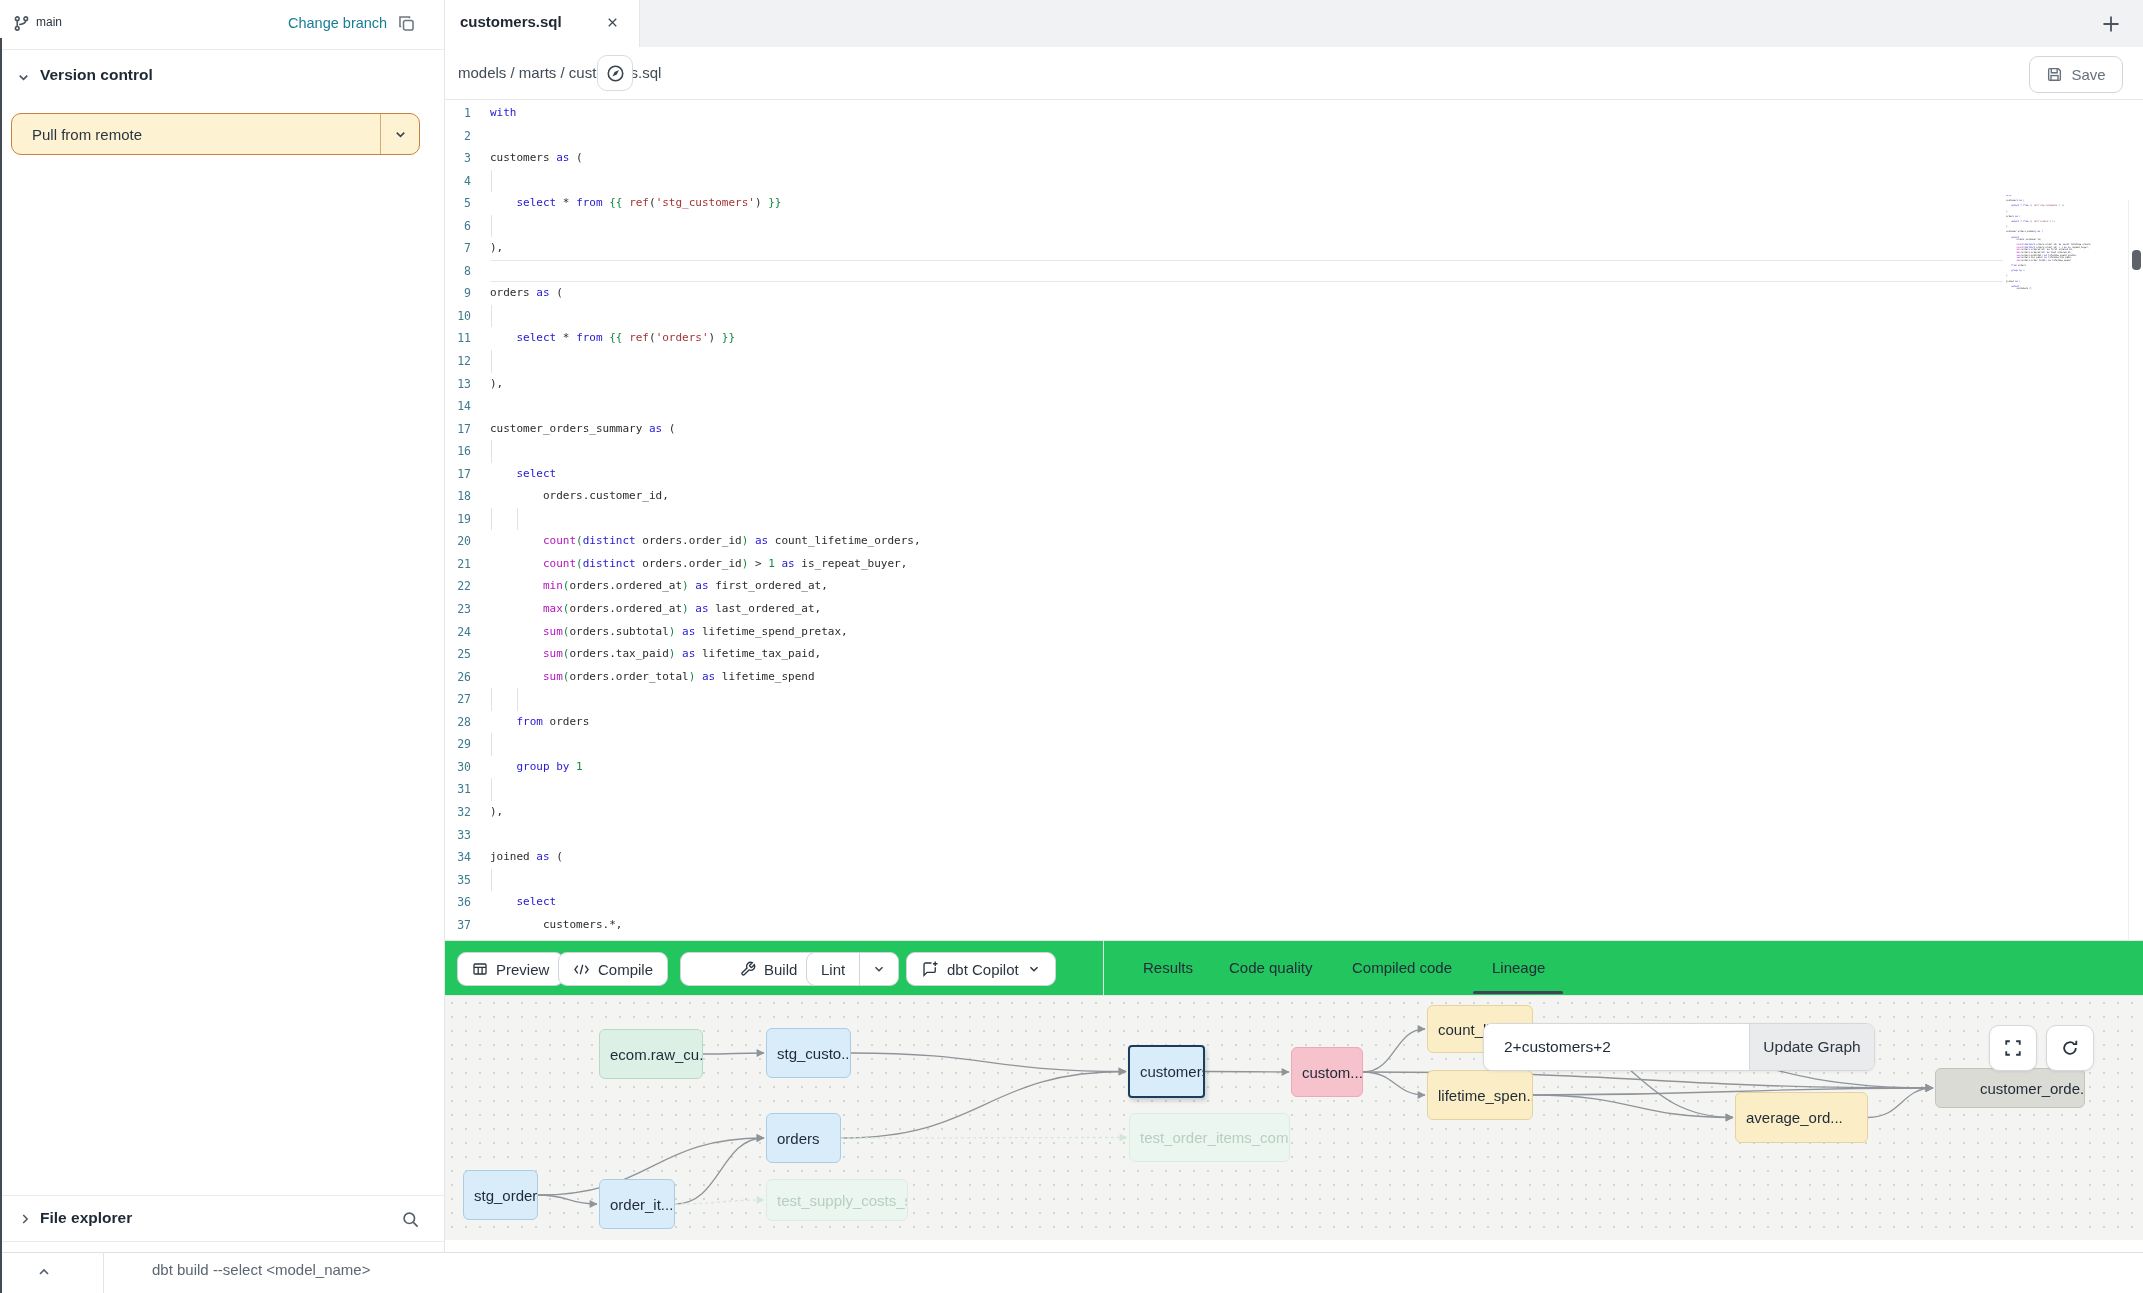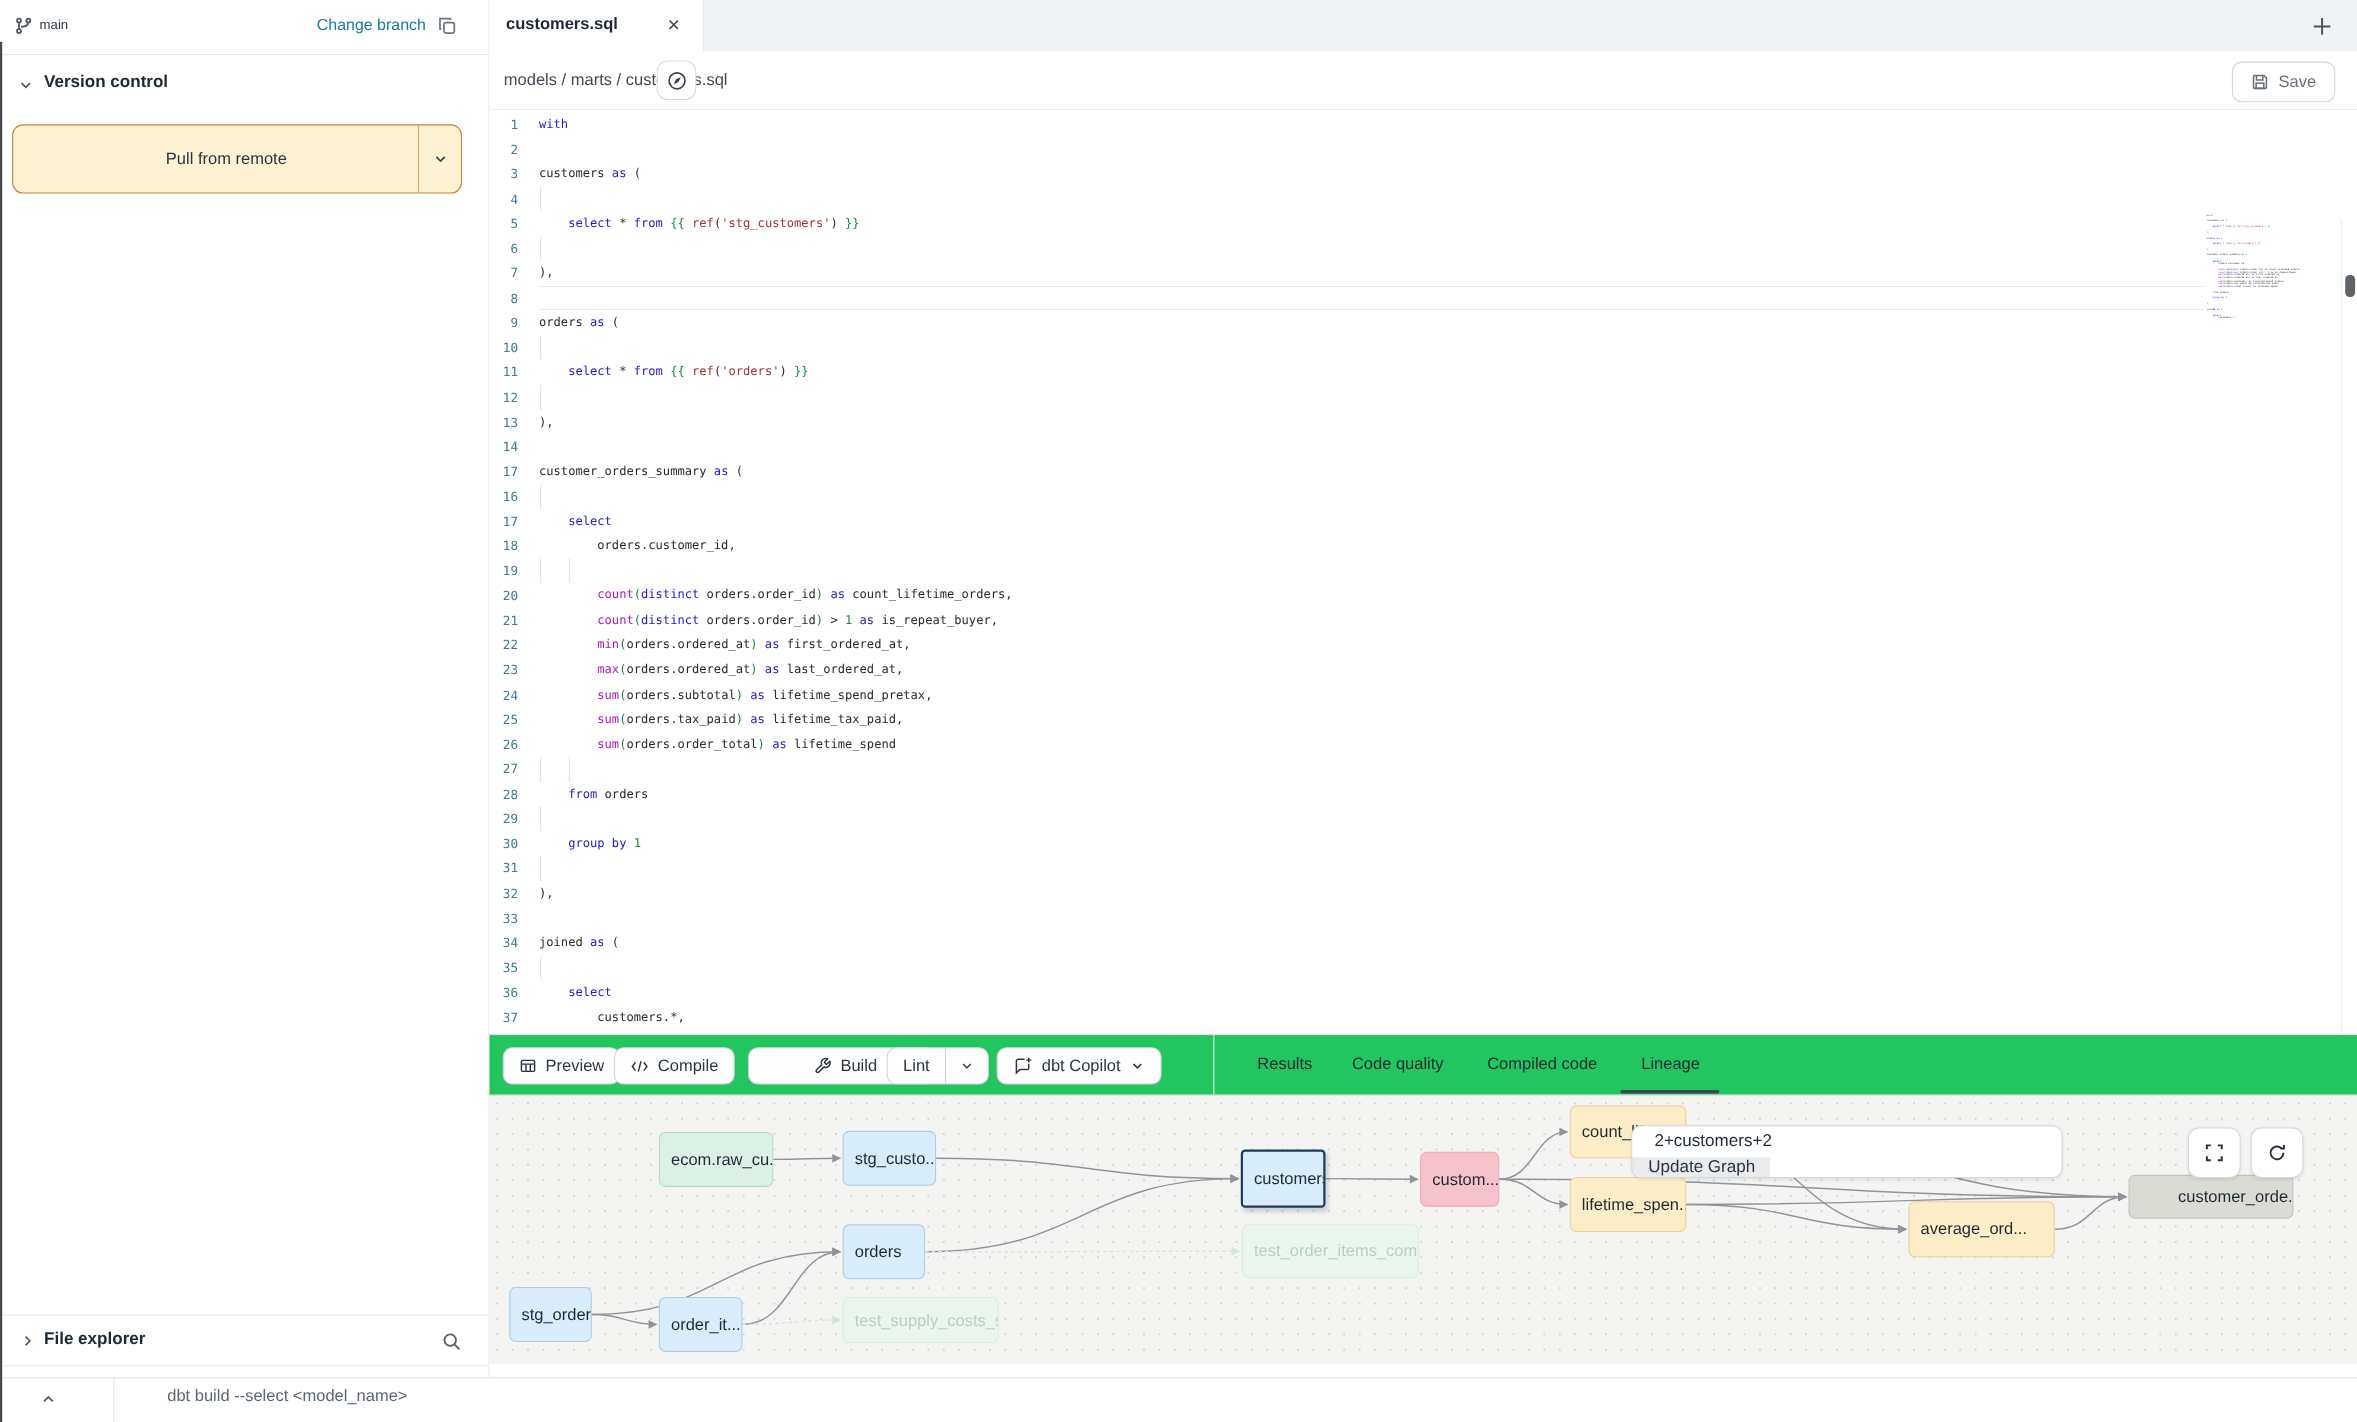--- a/index.html
+++ b/index.html
@@ -15,21 +15,21 @@
   
   .sidebar { position:absolute; left:0; top:0; width:445px; height:1252px; background:#fff; border-right:1px solid #e4e6e9; }
   .branch-row { position:absolute; left:0; top:0; width:100%; height:50px; border-bottom:1px solid #e9ebee; }
   .branch-name { position:absolute; left:36px; top:15px; font-size:12px; color:#2b3640; }
   .branch-icon { position:absolute; left:13px; top:15px; color:#4a5560; }
   .change-branch { position:absolute; left:288px; top:15px; font-size:14.5px; color:#177e96; cursor:pointer; }
   .copy-icon { position:absolute; left:397px; top:14px; color:#6b7680; }
   .vc-header { position:absolute; left:0; top:63px; width:100%; height:30px;padding-left:36px; }
   .vc-chevron { position:absolute; left:16px; top:7px; color:#4a5560; }
   .vc-label { position:absolute; left:40px; top:3px; font-size:15.5px; font-weight:bold; color:#1d2935; }
-  .pull-btn { position:absolute; left:11px; top:113px; width:409px; height:63px; background:#fdf3d3; border:1.5px solid #c8813f; border-radius:10px; display:flex; align-items:center; cursor:pointer;text-align:center; }
+  .pull-btn { position:absolute; left:11px; top:113px; width:409px; height:42px; background:#fdf3d3; border:1.5px solid #c8813f; border-radius:10px; display:flex; align-items:center; cursor:pointer; }
   .pull-label { padding-left:20px; font-size:15px; color:#2b3440; flex:1; }
   .pull-divider { width:1.5px; height:100%; background:#c8813f; opacity:.65; }
   .pull-caret { width:38px; display:flex; align-items:center; justify-content:center; color:#3b454f; }
   .fe-row { position:absolute; left:0; top:1195px; width:100%; height:47px; border-top:1px solid #e9ebee; border-bottom:1px solid #e9ebee; }
   .fe-chevron { position:absolute; left:18px; top:16px; color:#4a5560; }
   .fe-label { position:absolute; left:40px; top:13px; font-size:15.5px; font-weight:bold; color:#1d2935; }
   .fe-search { position:absolute; right:24px; top:14px; color:#55606b; cursor:pointer; }
 
   
   .main { position:absolute; left:445px; top:0; width:1698px; height:1252px; background:#fff; }
@@ -76,21 +76,21 @@
 
   
   .lineage { position:absolute; left:0; top:996px; width:100%; height:244px;
     background-color:#f4f5f2;
     background-image:radial-gradient(circle,#d2d5d1 1px, transparent 1.3px);
     background-size:14px 14px; overflow:hidden; }
   .edges { position:absolute; left:0; top:0; width:100%; height:100%; }
   .lnode { position:absolute; display:flex; align-items:center; padding:0 10px; border-radius:6px; font-size:15px; color:#1f2a36; white-space:nowrap; overflow:hidden; cursor:pointer; }
   .lnode.selected { border-radius:4px; box-shadow:2px 3px 4px rgba(20,40,60,.18); }
   .lnode.faded { color:#b7cfc1; }
-  .ov-search { position:absolute; left:1038px; top:27px; width:392px; height:48px; display:flex; border:1px solid #d5d8db; border-radius:9px; background:#fff; box-shadow:0 1px 3px rgba(0,0,0,.07); overflow:hidden;flex-direction:column; }
+  .ov-search { position:absolute; left:1038px; top:27px; width:392px; height:48px; display:flex; border:1px solid #d5d8db; border-radius:9px; background:#fff; box-shadow:0 1px 3px rgba(0,0,0,.07); overflow:hidden; }
   .ov-search input { flex:1; border:none; outline:none; padding:0 20px; font-size:15.5px; color:#1f2a36; font-family:"Liberation Sans", sans-serif; background:#fff; }
   .ov-update { width:125px; border-left:1px solid #d5d8db; background:#e9ebed; display:flex; align-items:center; justify-content:center; font-size:15.5px; color:#2b3440; cursor:pointer; }
   .ov-btn { position:absolute; top:29px; width:48px; height:46px; background:#fff; border:1px solid #d5d8db; border-radius:10px; display:flex; align-items:center; justify-content:center; color:#2a3440; box-shadow:0 1px 3px rgba(0,0,0,.07); cursor:pointer; }
 
   
   .statusbar { position:absolute; left:0; top:1252px; width:2143px; height:41px; background:#fff; border-top:1px solid #dfe2e5; }
   .sb-collapse { position:absolute; left:36px; top:11px; color:#55606b; cursor:pointer; }
   .sb-divider { position:absolute; left:103px; top:0; width:1px; height:100%; background:#e3e5e8; }
   .sb-cmd { position:absolute; left:152px; top:8px; width:700px; border:none; outline:none; font-size:15px; color:#5b6672; font-family:"Liberation Sans", sans-serif; background:transparent; }
   .sb-cmd::placeholder { color:#5b6672; opacity:1; }

